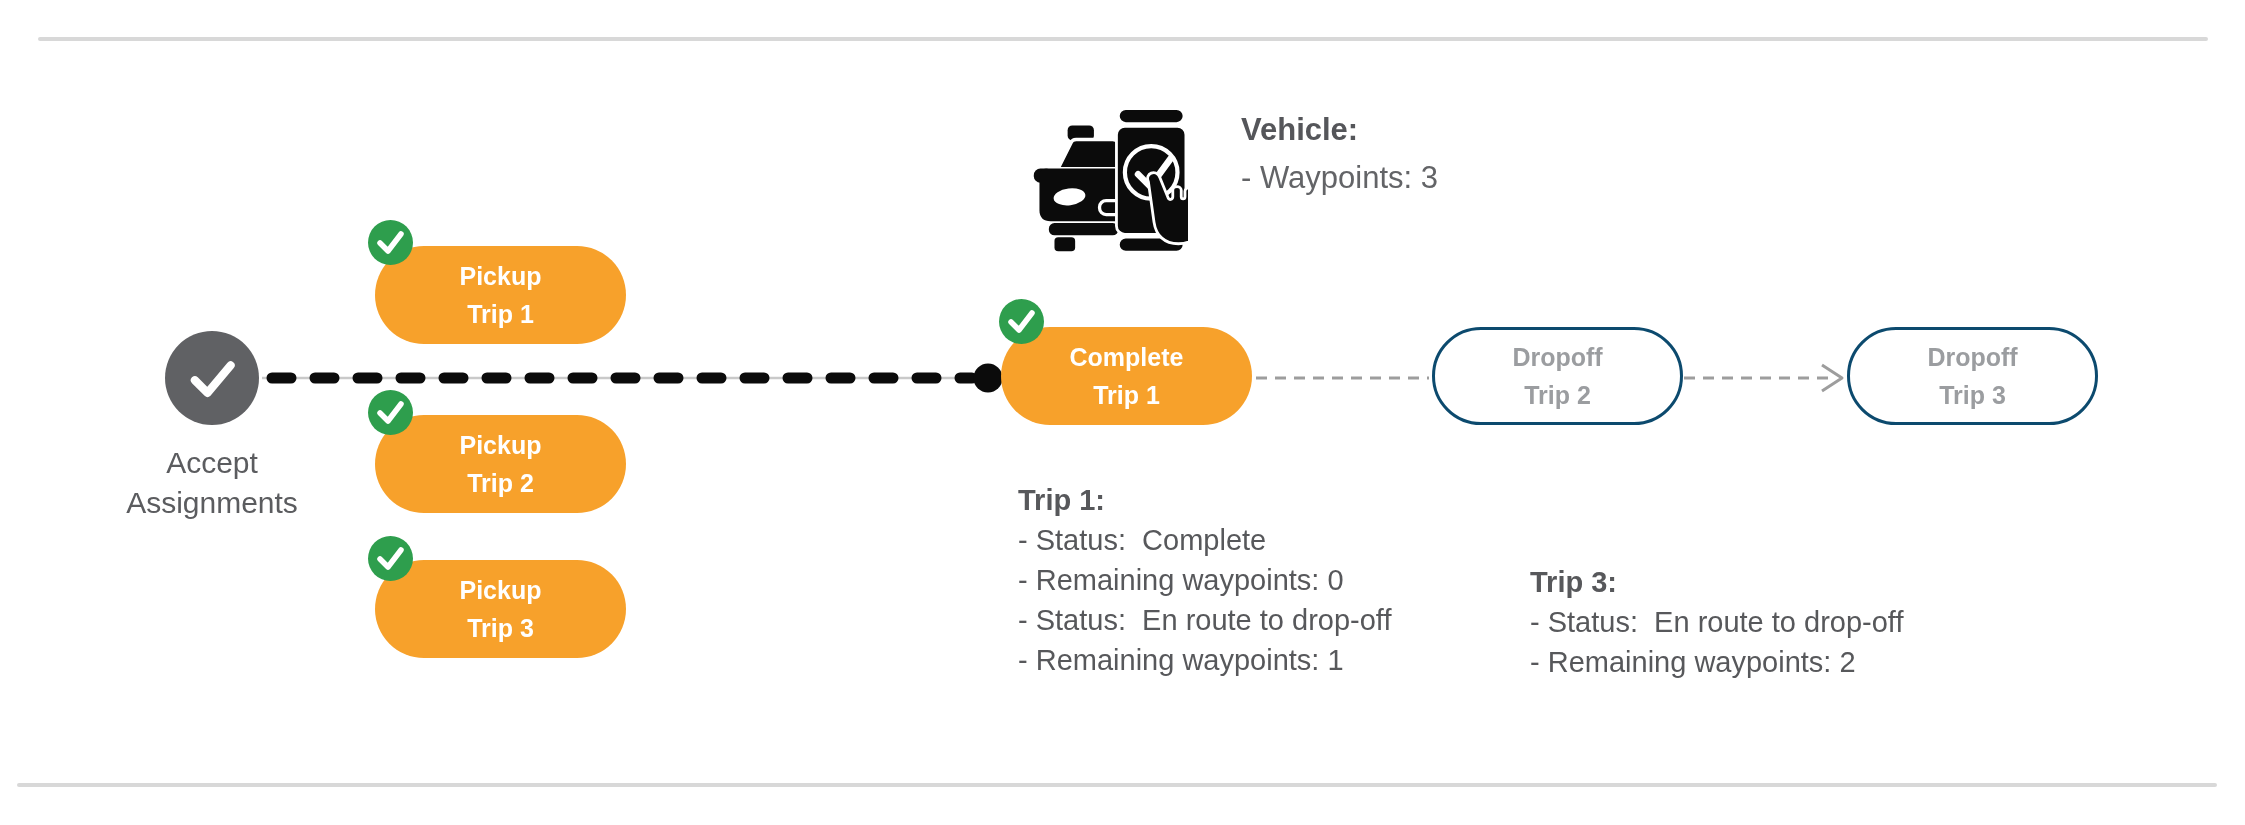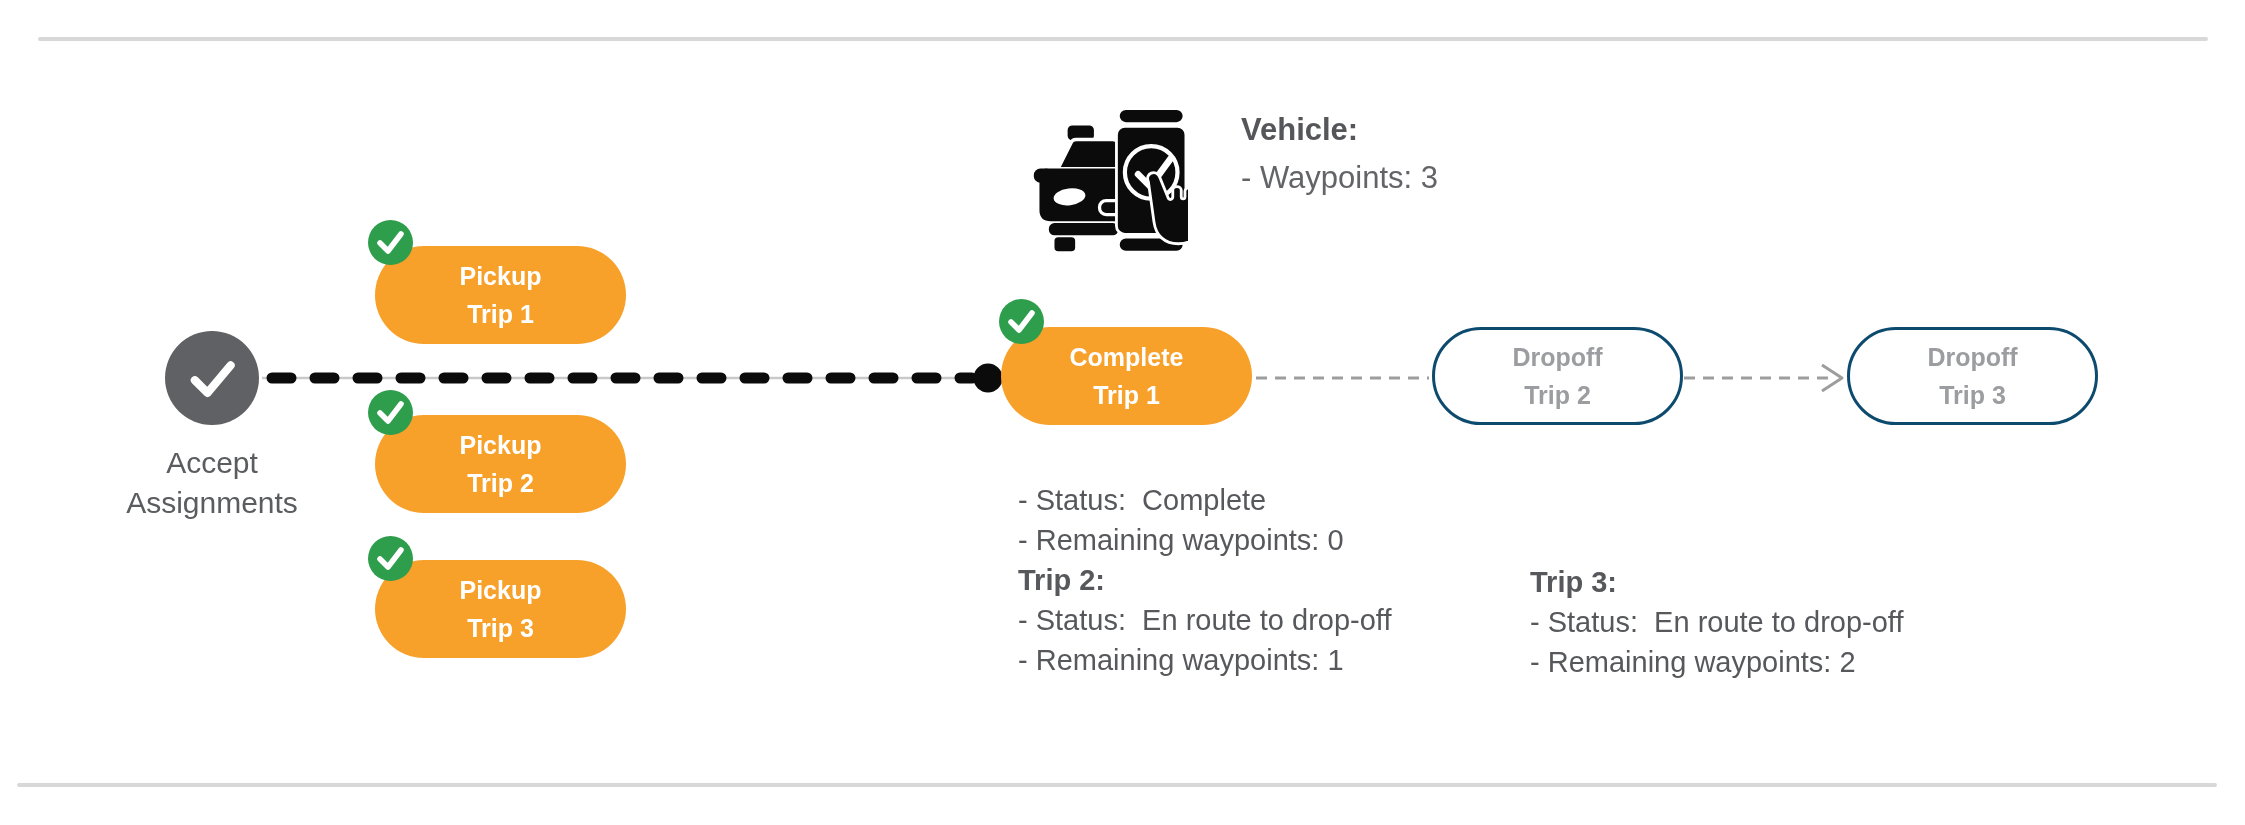--- a/index.html
+++ b/index.html
@@ -150,23 +150,23 @@
   <svg class="badge pos-badge-3" viewBox="0 0 45 45">
     <circle cx="22.5" cy="22.5" r="22.5" fill="#2e9e4d"></circle>
     <path d="M12,23 L20,31 L33,14" fill="none" stroke="#ffffff" stroke-width="5.5" stroke-linecap="round" stroke-linejoin="round"></path>
   </svg>
   <svg class="badge pos-badge-complete" viewBox="0 0 45 45">
     <circle cx="22.5" cy="22.5" r="22.5" fill="#2e9e4d"></circle>
     <path d="M12,23 L20,31 L33,14" fill="none" stroke="#ffffff" stroke-width="5.5" stroke-linecap="round" stroke-linejoin="round"></path>
   </svg>
 
   <div class="info-block pos-info-1">
+    <div class="info-line info-title">Trip 1:</div>
     <div class="info-line">- Status:  Complete</div>
     <div class="info-line">- Remaining waypoints: 0</div>
-    <div class="info-line info-title">Trip 2:</div>
     <div class="info-line">- Status:  En route to drop-off</div>
     <div class="info-line">- Remaining waypoints: 1</div>
   </div>
 
   <div class="info-block pos-info-2">
     <div class="info-line info-title">Trip 3:</div>
     <div class="info-line">- Status:  En route to drop-off</div>
     <div class="info-line">- Remaining waypoints: 2</div>
   </div>
 

